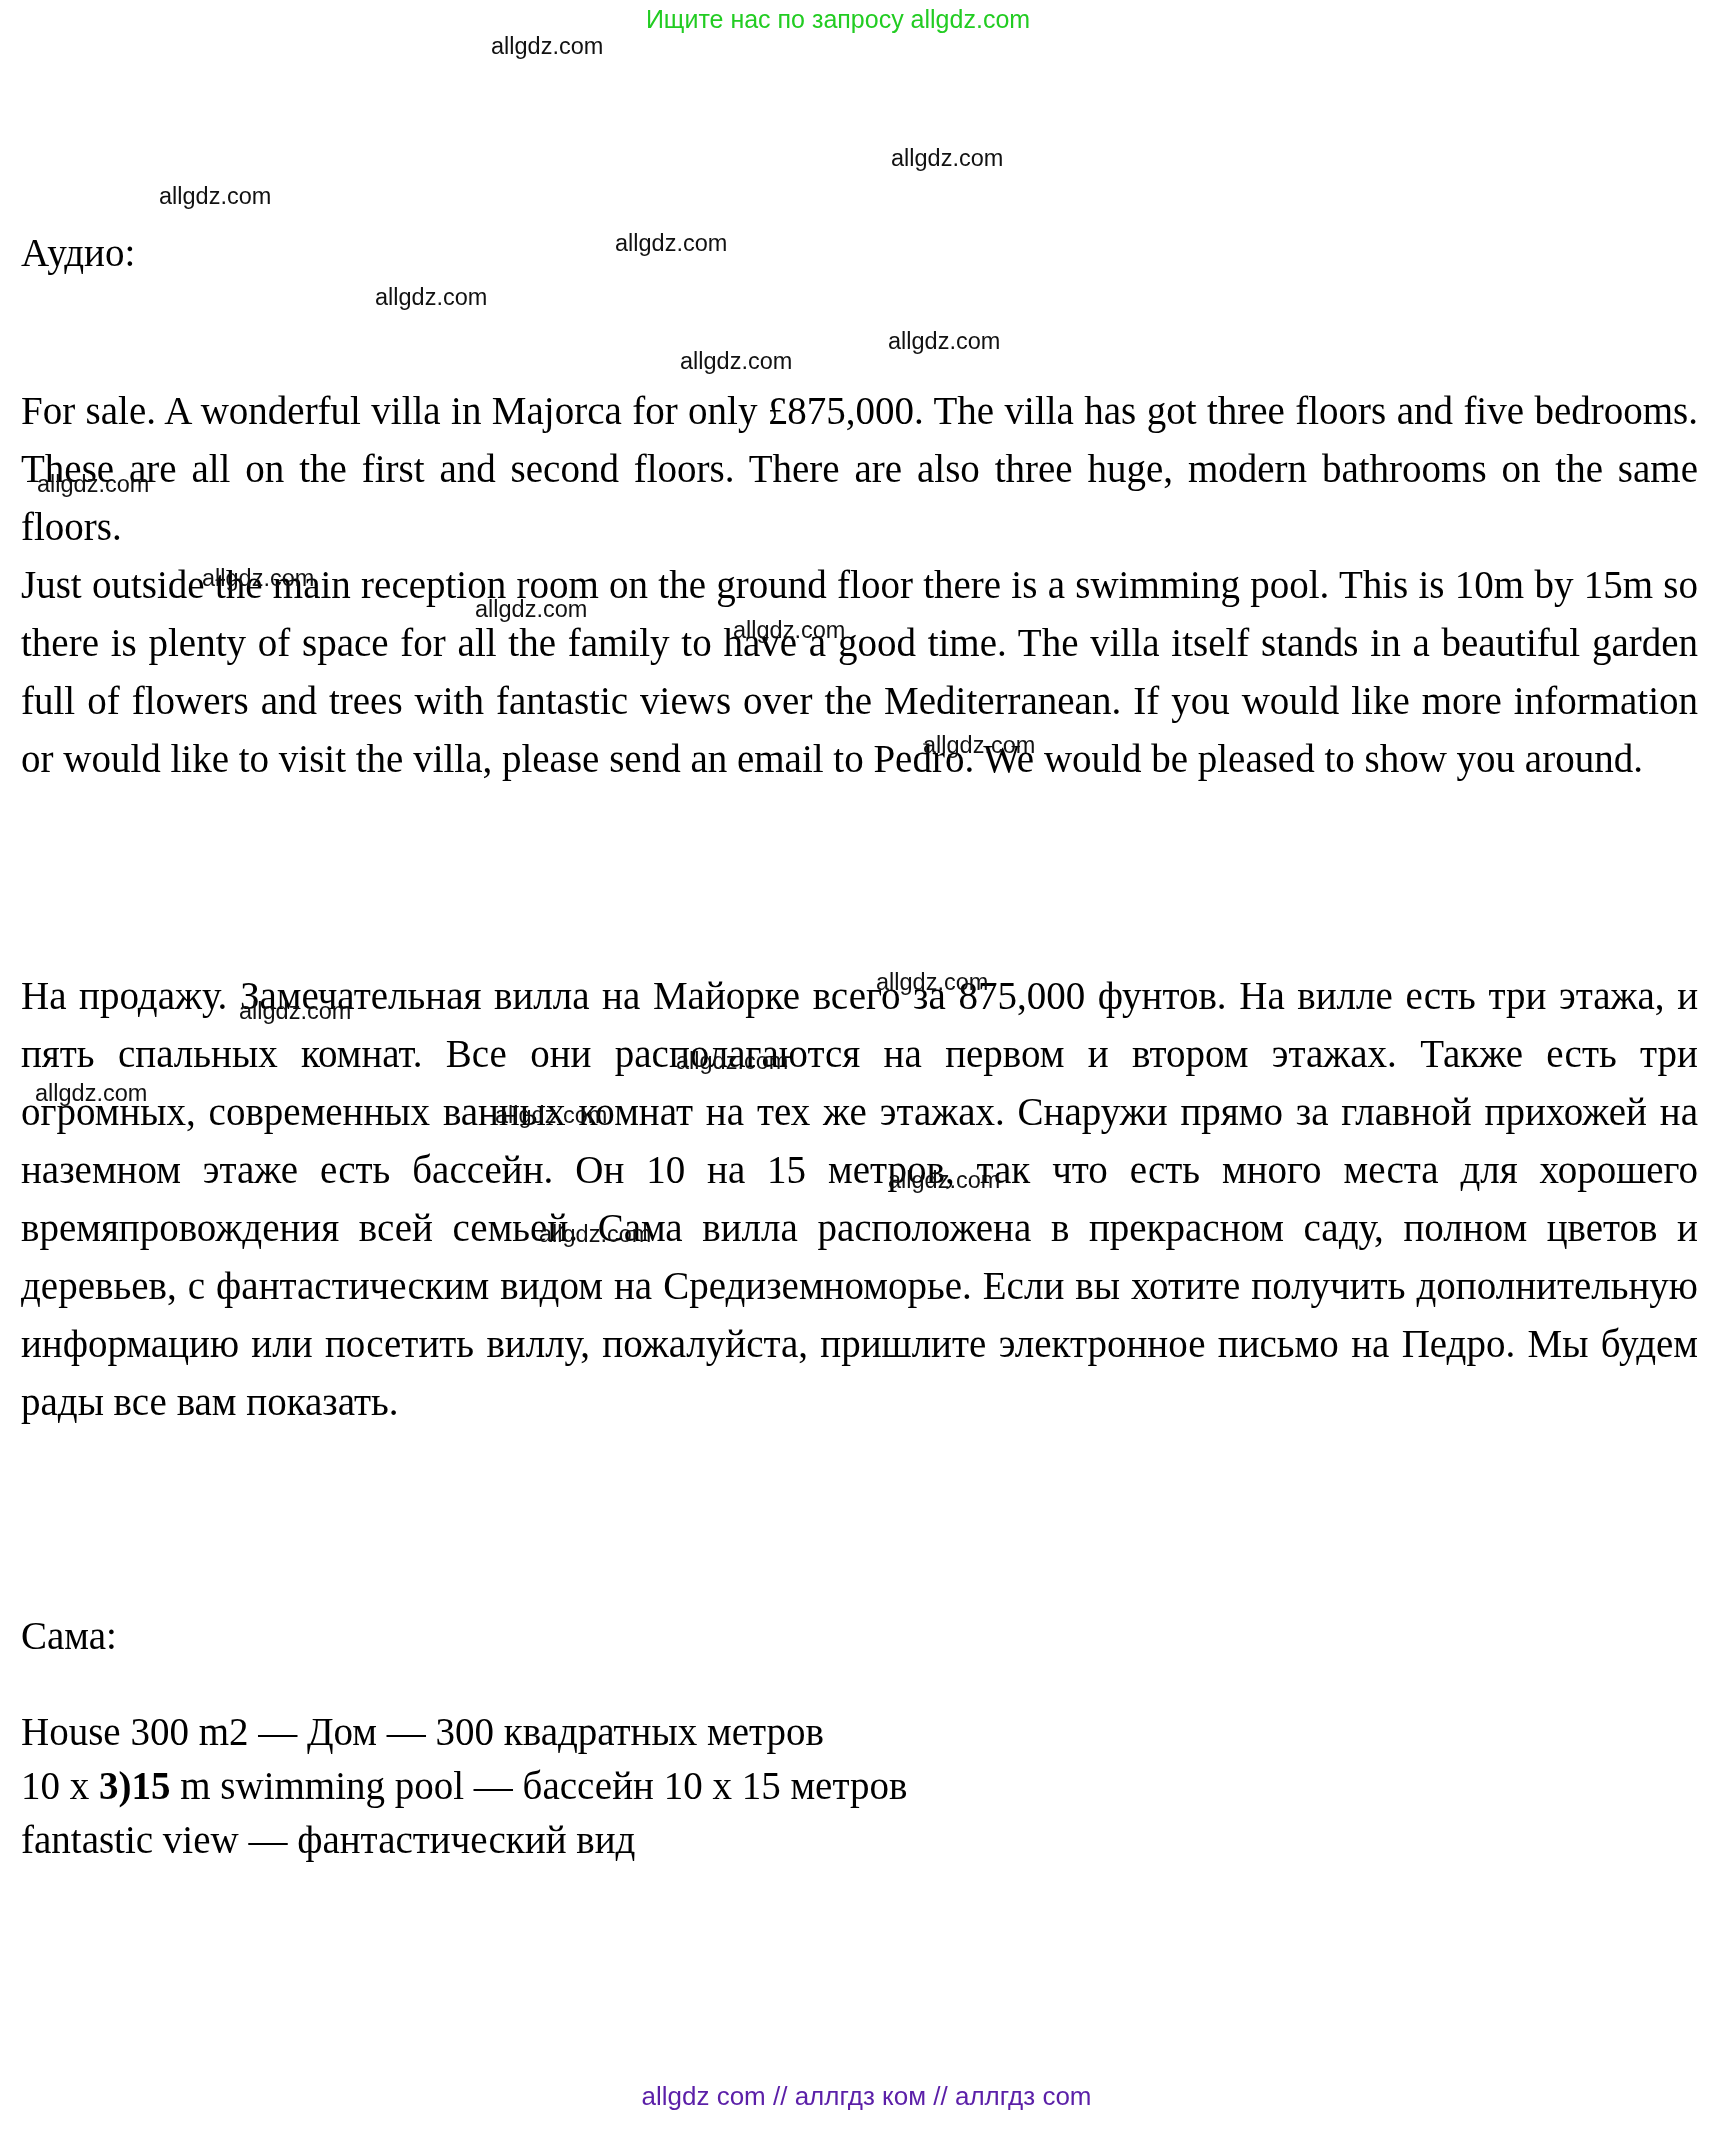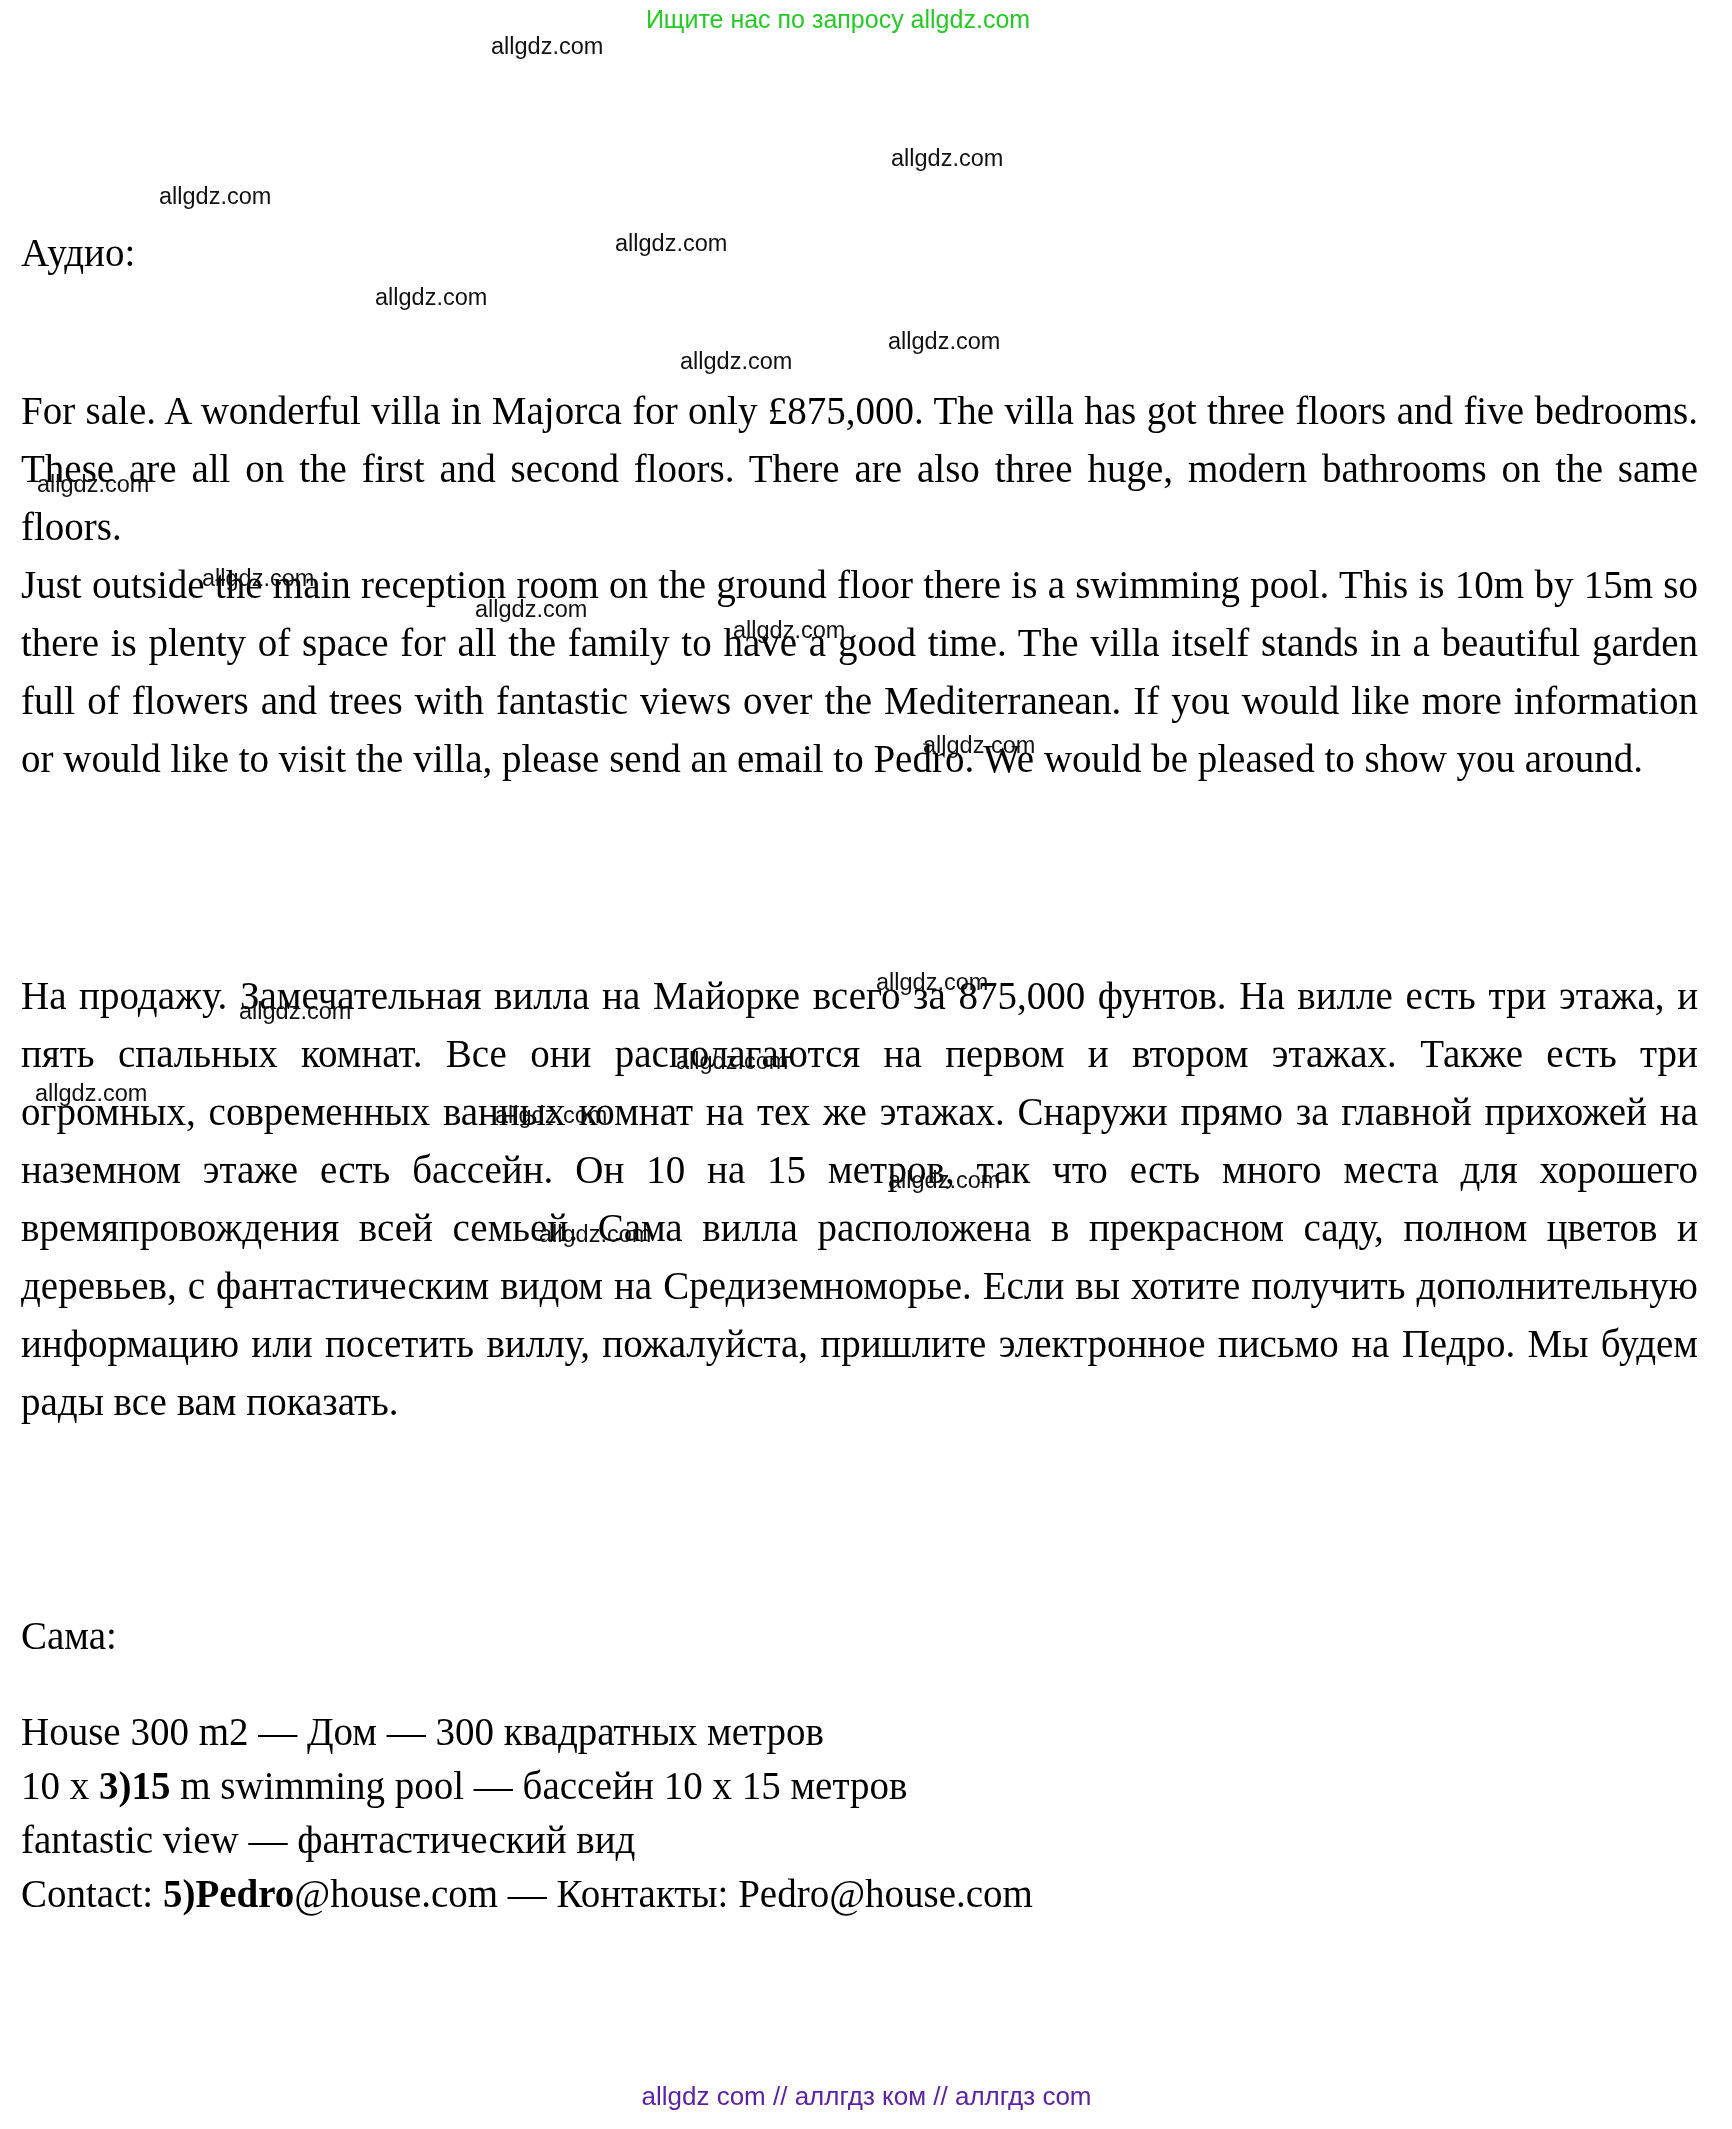--- a/index.html
+++ b/index.html
@@ -170,21 +170,20 @@
   <div class="block-ru">
     <p>На продажу. Замечательная вилла на Майорке всего за 875,000 фунтов. На вилле есть три этажа, и пять спальных комнат. Все они располагаются на первом и втором этажах. Также есть три огромных, современных ванных комнат на тех же этажах. Снаружи прямо за главной прихожей на наземном этаже есть бассейн. Он 10 на 15 метров, так что есть много места для хорошего времяпровождения всей семьей. Сама вилла расположена в прекрасном саду, полном цветов и деревьев, с фантастическим видом на Средиземноморье. Если вы хотите получить дополнительную информацию или посетить виллу, пожалуйста, пришлите электронное письмо на Педро. Мы будем рады все вам показать.</p>
   </div>
 
   <div class="answer-label">Сама:</div>
 
   <div class="answer-block" id="answer-lines">
       <div class="ans-line"><span>House 300 m2 — Дом — 300 квадратных метров</span></div>
       <div class="ans-line"><span>10 x </span><b>3)15</b><span> m swimming pool — бассейн 10 x 15 метров</span></div>
       <div class="ans-line"><span>fantastic view — фантастический вид</span></div>
-      <div class="ans-line"><span>Contact: </span><b>5)Pedro</b><span>@house.com — Контакты: Pedro@house.com</span></div>
     </div>
 
   <div class="footer" style="color: rgb(91, 31, 168);">allgdz com  //  аллгдз ком  //  аллгдз com</div>
 </div>
 
 <div id="watermark-layer">
     <div class="wm" style="left: 491px; top: 31px;">allgdz.com</div>
     <div class="wm" style="left: 891px; top: 143px;">allgdz.com</div>
     <div class="wm" style="left: 159px; top: 181px;">allgdz.com</div>
     <div class="wm" style="left: 615px; top: 228px;">allgdz.com</div>

